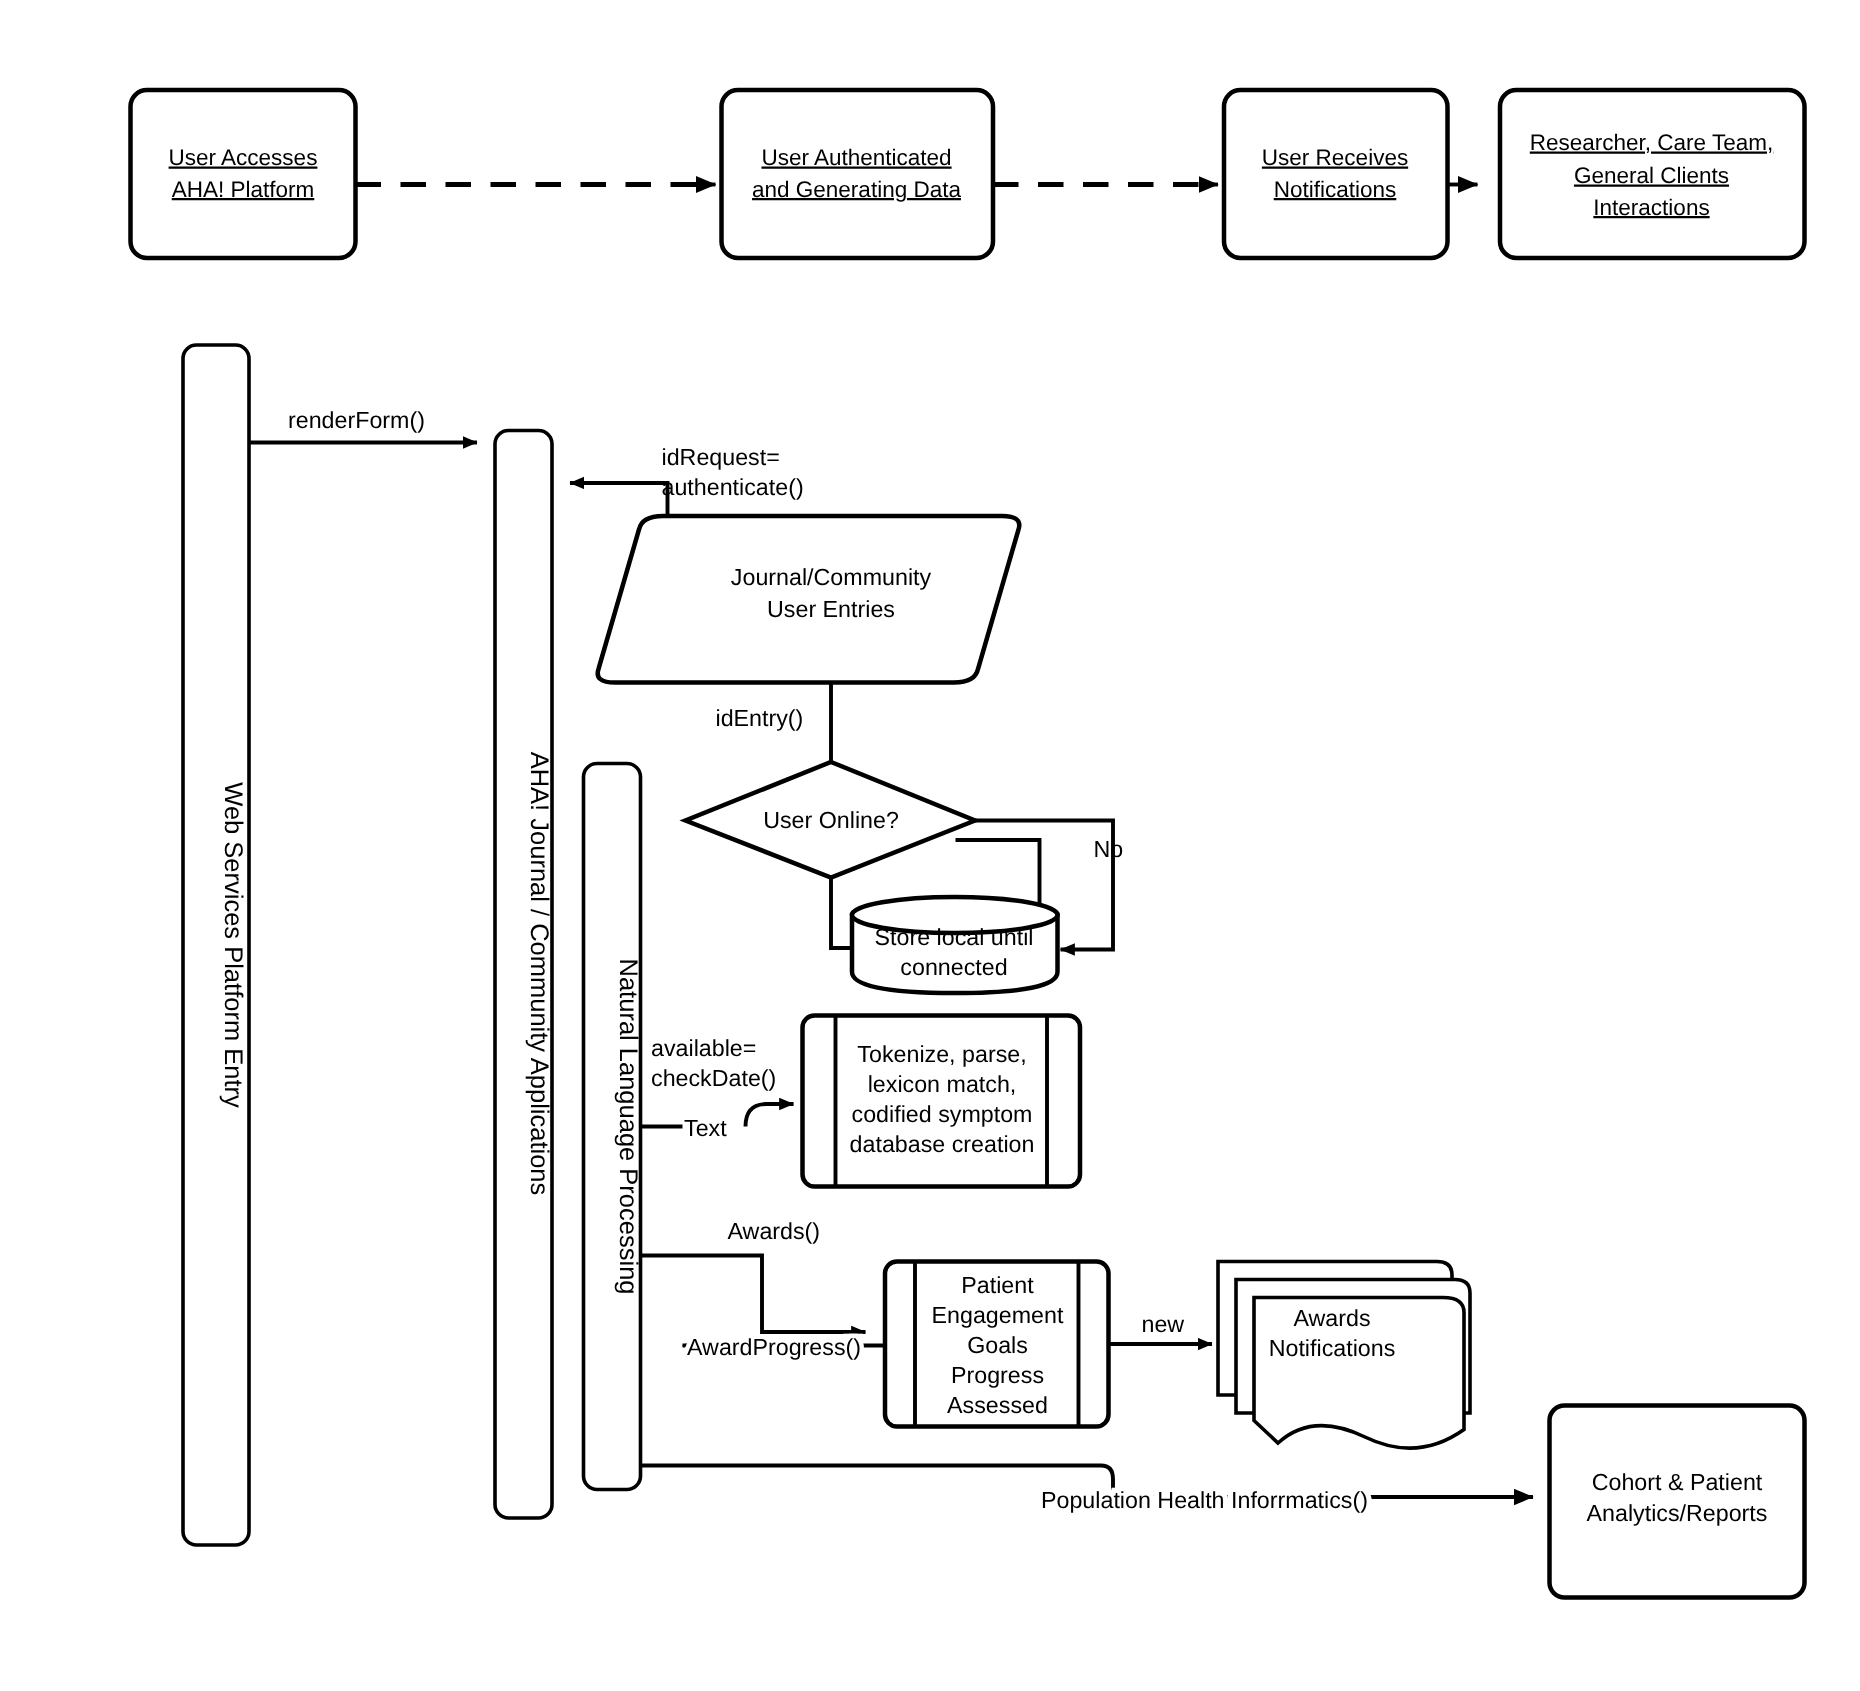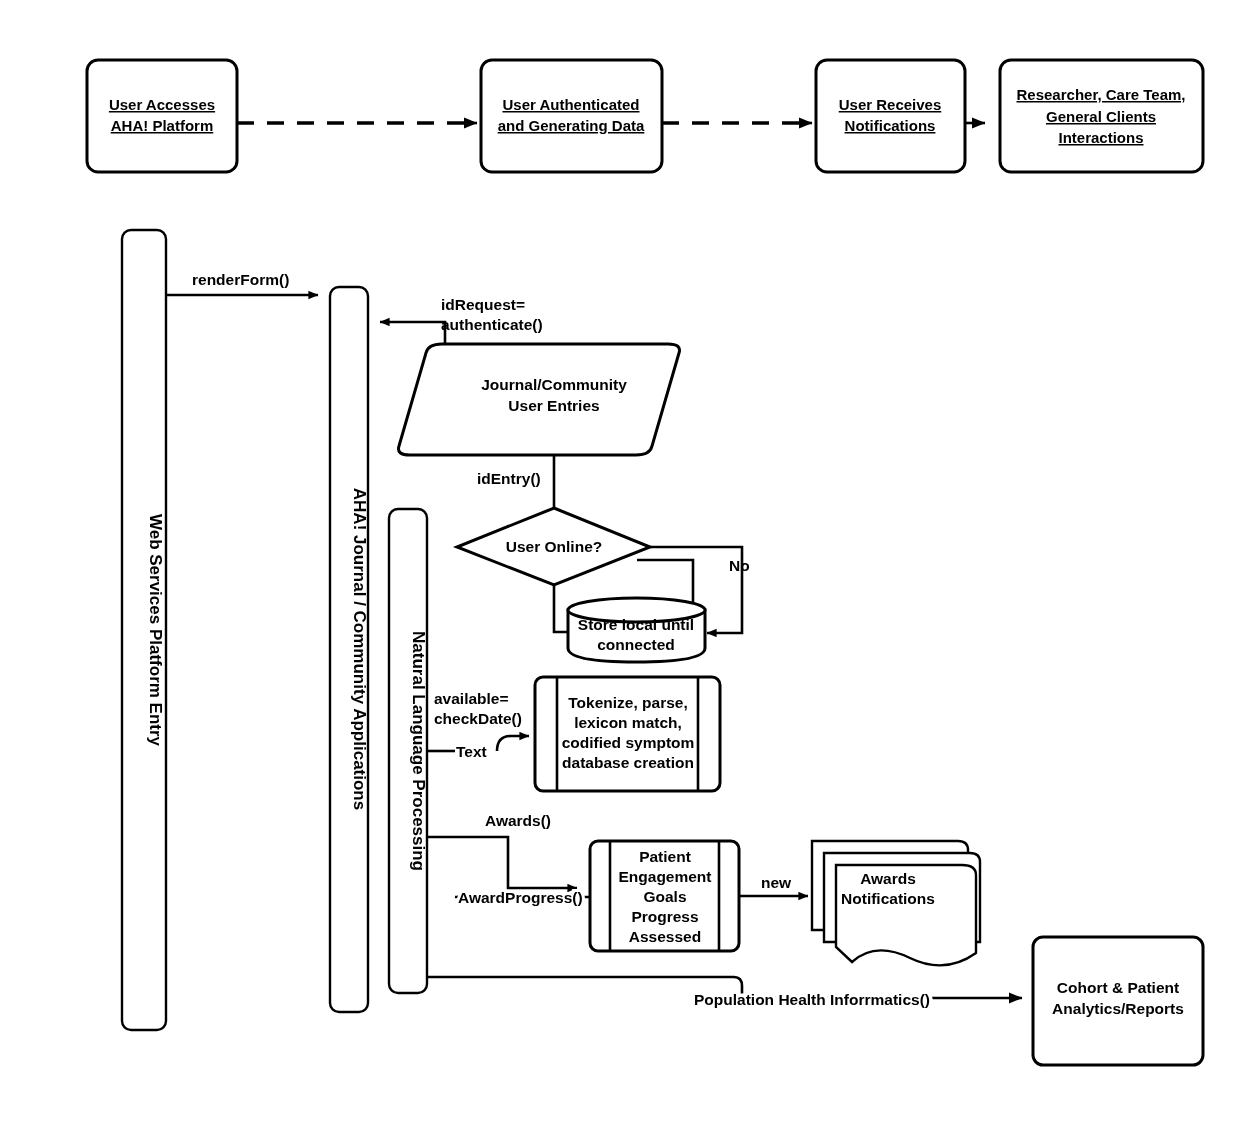--- a/index.html
+++ b/index.html
@@ -1,17 +1,17 @@
 <!DOCTYPE html>
 <html><head>
 <meta charset="utf-8">
 <style>
   html,body{margin:0;padding:0;background:#ffffff;}
   body{width:1240px;height:1127px;font-family:"Liberation Sans",sans-serif;color:#000;}
-  #stage{position:relative;width:1240px;height:1127px;overflow:hidden;background:#fff;font-weight:bold;}
+  #stage{position:relative;width:1240px;height:1127px;overflow:hidden;background:#fff;}
   svg#diagram{position:absolute;left:0;top:0;width:1240px;height:1127px;}
   .shape{fill:#ffffff;stroke:#000000;stroke-width:3;}
   .shape-thin{fill:#ffffff;stroke:#000000;stroke-width:2.4;}
   .ln{stroke:#000000;stroke-width:2.6;fill:none;}
   .ln-dash{stroke:#000000;stroke-width:3.4;fill:none;stroke-dasharray:17 13;}
   .txt{font-family:"Liberation Sans",sans-serif;fill:#000;font-size:15.5px;}
   .txt-box{font-family:"Liberation Sans",sans-serif;fill:#000;font-size:15px;text-decoration:underline;}
   .txt-shape{font-family:"Liberation Sans",sans-serif;fill:#000;font-size:15.5px;}
   .txt-life{font-family:"Liberation Sans",sans-serif;fill:#000;font-size:17px;}
   .ctr{text-anchor:middle;}

